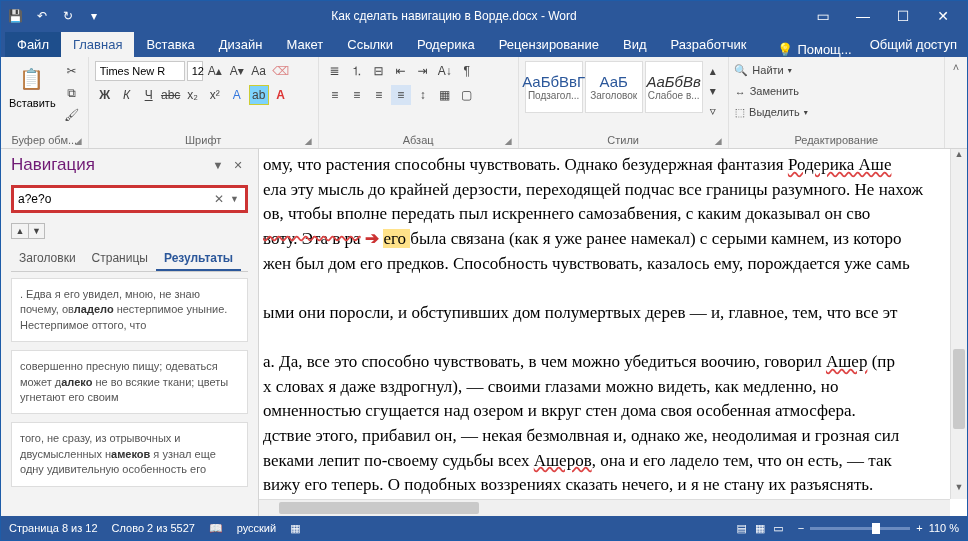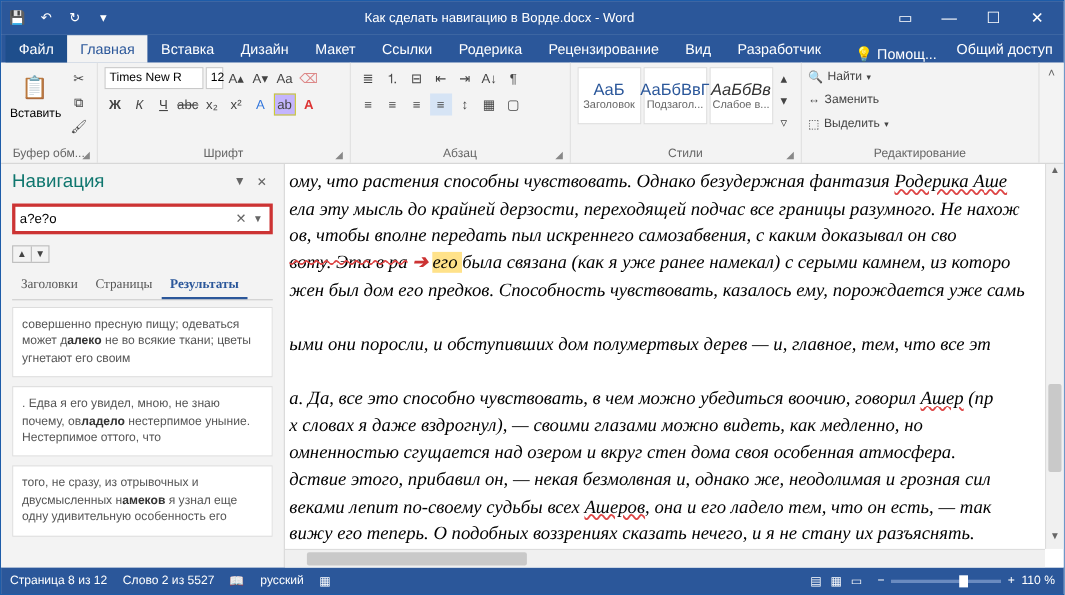--- a/index.html
+++ b/index.html
@@ -41,40 +41,40 @@
   .style-box .prev { font-size:15px; color:#333; }
   .style-box.head .prev { color:#2b579a; font-size:15px; }
   .editlink { display:flex; gap:4px; align-items:center; height:18px; cursor:pointer; color:#444; }
 
   
   .content { flex:1; display:flex; overflow:hidden; }
 
   
   .navpane { width: 258px; background:#f3f3f3; border-right:1px solid #d4d4d4; display:flex; flex-direction:column; padding:6px 10px; font-size:12px; color:#444; }
   .navpane .hdr { display:flex; align-items:center; }
-  .navpane .hdr .ttl { font-size:17px; color:#0f766e; flex:1; }
+  .navpane .hdr .ttl { font-size:17px; color:#701a75; flex:1; }
   .navpane .hdr .ctl2 { width:20px; text-align:center; cursor:pointer; color:#666; font-size:11px;}
   .searchbox { margin-top:10px; border:3px solid #c33; display:flex; align-items:center; height:28px; padding:0 4px; background:#fff; }
   .searchbox input { flex:1; border:none; outline:none; font-size:12px; }
   .searchbox .x { cursor:pointer; color:#666; padding:0 4px; }
   .searchbox .dd { cursor:pointer; color:#666; font-size:9px; padding:0 2px;}
   .resrow { margin-top:10px; display:flex; align-items:center; font-size:12px; }
   .resrow .cnt { flex:1; }
   .resrow .nav { display:flex; border:1px solid #bbb; }
   .resrow .nav span { width:16px; height:14px; display:flex; align-items:center; justify-content:center; font-size:9px; cursor:pointer; border-left:1px solid #bbb; }
   .resrow .nav span:first-child{border-left:none;}
   .navtabs { margin-top:8px; display:flex; border-bottom:1px solid #ccc; font-size:12px; }
-  .navtabs .ntab { padding:4px 8px; cursor:pointer; color:#555;font-family:Liberation Serif, serif; }
+  .navtabs .ntab { padding:4px 8px; cursor:pointer; color:#555; }
   .navtabs .ntab.active { color:#2b579a; border-bottom:2px solid #2b579a; font-weight:bold;}
   .results { flex:1; overflow-y:auto; margin-top:6px; }
   .ritem { background:#fff; border:1px solid #ddd; padding:8px; margin-bottom:8px; font-size:11px; line-height:1.4; color:#555; }
   .ritem b { font-weight:bold; color:#333; }
 
   
-  .docwrap { flex:1; position:relative; overflow:hidden; background:#fff;font-style:italic; }
+  .docwrap { flex:1; position:relative; overflow:hidden; background:#fff; }
   .docscroll { position:absolute; inset:0 17px 17px 0; overflow:hidden; }
   .doc { padding: 4px 10px 4px 4px; font-family: "Times New Roman", serif; font-size: 17px; line-height: 1.45; color: #000; text-align: justify; }
   .doc p { text-indent: 24px; margin:0;}
   .doc .hl { background: #ffe28a; }
   .doc .strike { text-decoration: line-through wavy #d44; }
   .arrow-red { color:#c33; font-weight:bold; }
   .squig { text-decoration: underline wavy #d44; }
   .vscroll { position:absolute; right:0; top:0; bottom:17px; width:17px; background:#f0f0f0; border-left:1px solid #ddd;}
   .vscroll .thumb { position:absolute; left:2px; right:2px; top:200px; height:80px; background:#c9c9c9; border-radius:2px;}
   .vscroll .arw { position:absolute; left:0; right:0; height:17px; text-align:center; font-size:9px; color:#666;}
@@ -166,21 +166,21 @@
               </div>
           <div class="iconbtn">
                 <u>Ч</u>
               </div>
           <div class="iconbtn">
                 <s>abc</s>
               </div>
           <div class="iconbtn">x₂</div>
           <div class="iconbtn">x²</div>
           <div class="iconbtn" style="color:#37d">A</div>
-          <div class="iconbtn" style="background:#c4b5fd;border:1px solid #cc3">ab</div>
+          <div class="iconbtn" style="background:#7dd3fc;border:1px solid #cc3">ab</div>
           <div class="iconbtn" style="color:#d33">
                 <b>A</b>
               </div>
         </div>
       </div>
         </div>
       <div class="label"><span>Шрифт</span><span class="launcher">◢</span></div>
     </div>
 
     <div class="group" style="min-width:200px">
@@ -205,26 +205,26 @@
           <div class="iconbtn">▢</div>
         </div>
       </div>
         </div>
       <div class="label"><span>Абзац</span><span class="launcher">◢</span></div>
     </div>
 
     <div class="group" style="min-width:210px">
       <div class="body" style="gap:2px">
         <div class="style-box head">
+            <div class="prev">АаБбВвГ</div>
+            <div>Подзагол...</div>
+          </div>
+        <div class="style-box head">
             <div class="prev">АаБ</div>
             <div>Заголовок</div>
-          </div>
-        <div class="style-box head">
-            <div class="prev">АаБбВвГ</div>
-            <div>Подзагол...</div>
           </div>
         <div class="style-box">
             <div class="prev" style="font-style:italic">АаБбВв</div>
             <div>Слабое в...</div>
           </div>
         <div class="vcol" style="justify-content:center;gap:0">
           <div class="iconbtn small">▴</div>
           <div class="iconbtn small">▾</div>
           <div class="iconbtn small">▿</div>
         </div>
@@ -276,22 +276,22 @@
           <span>▲</span>
           <span>▼</span>
         </div>
       </div>
       <div class="navtabs">
         <div class="ntab">Заголовки</div>
         <div class="ntab">Страницы</div>
         <div class="ntab active">Результаты</div>
       </div>
       <div class="results">
+        <div class="ritem"><span>. Едва я его увидел, мною, не знаю почему, ов</span><b>ладело</b><span> нестерпимое уныние. Нестерпимое оттого, что</span></div>
         <div class="ritem"><span>совершенно пресную пищу; одеваться может д</span><b>алеко</b><span> не во всякие ткани; цветы угнетают его своим</span></div>
-        <div class="ritem"><span>. Едва я его увидел, мною, не знаю почему, ов</span><b>ладело</b><span> нестерпимое уныние. Нестерпимое оттого, что</span></div>
         <div class="ritem"><span>того, не сразу, из отрывочных и двусмысленных н</span><b>амеков</b><span> я узнал еще одну удивительную особенность его</span></div>
       </div>
     </div>
 
     <div class="docwrap">
       <div class="docscroll">
         <div class="doc">
           <span>ому, что растения способны чувствовать. Однако безудержная фантазия </span><span class="squig">Родерика Аше</span><br>
           <span>ела эту мысль до крайней дерзости, переходящей подчас все границы разумного. Не нахож</span><br>
           <span>ов, чтобы вполне передать пыл искреннего самозабвения, с каким доказывал он сво</span><br>

